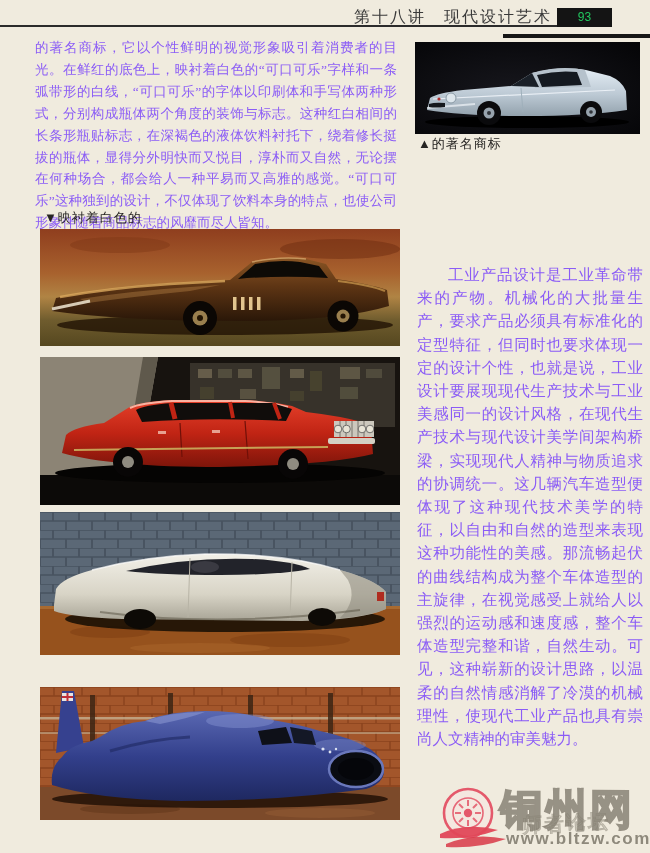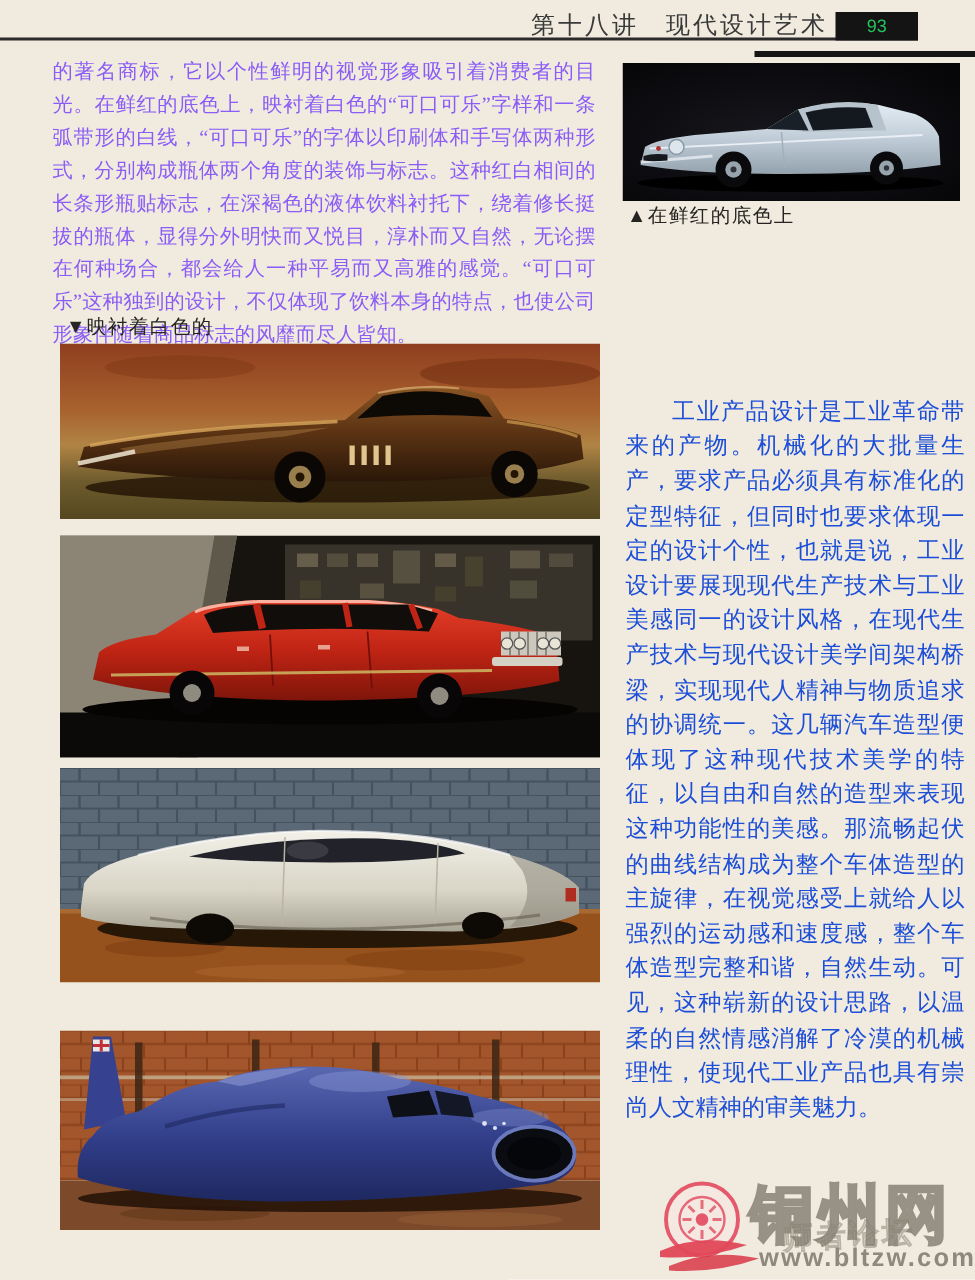--- a/index.html
+++ b/index.html
@@ -16,21 +16,21 @@
     color:#22c55e;font-size:12px;text-align:center;line-height:19px;
     font-family:"Liberation Sans","DejaVu Sans",sans-serif;}
   .hdr-rule2{position:absolute;top:34px;left:503px;width:147px;height:4px;background:#161616;}
   
   .para-left{
     position:absolute;left:35px;top:37px;width:362px;
     font-size:13.5px;line-height:21.9px;text-align:justify;color:#8b5cf6;
   }
   .para-right{
     position:absolute;left:417px;top:263px;width:226px;
-    font-size:15.5px;line-height:23.2px;text-align:justify;text-indent:2em;color:#1d4ed8;
+    font-size:15.5px;line-height:23.2px;text-align:justify;text-indent:2em;color:#8b5cf6;
   }
   
   .cap{position:absolute;font-size:13px;color:#262422;letter-spacing:1px;}
   .cap-top{left:418px;top:135px;}
   .cap-left{left:44px;top:209px;}
   
   figure{margin:0;padding:0;position:absolute;}
   figure svg{display:block;}
   .fig-roadster{left:415px;top:42px;width:225px;height:92px;}
   .fig-corvette{left:40px;top:229px;width:360px;height:117px;}
@@ -93,21 +93,21 @@
       <circle cx="24" cy="57" r="1.6" fill="#b03030"></circle>
       <path d="M106,46 L108,70" stroke="#9fb0bb" stroke-width="1" fill="none"></path>
       <circle cx="74" cy="71" r="12" fill="#0a0a0c"></circle>
         <circle cx="74" cy="71" r="5.5" fill="#97a3ad"></circle>
         <circle cx="74" cy="71" r="2" fill="#30343a"></circle>
       <circle cx="176" cy="70" r="11" fill="#0a0a0c"></circle>
         <circle cx="176" cy="70" r="5" fill="#97a3ad"></circle>
         <circle cx="176" cy="70" r="1.8" fill="#30343a"></circle>
     </svg>
   </figure>
-  <div class="cap cap-top">▲在鲜红的底色上</div>
+  <div class="cap cap-top">▲的著名商标</div>
 
   <div class="cap cap-left">▼映衬着白色的</div>
 
   <figure class="fig-corvette">
     <svg width="360" height="117" viewBox="0 0 360 117">
       <defs>
         <linearGradient id="cv-bg" x1="0" y1="0" x2="0" y2="1">
           <stop offset="0" stop-color="#8f3e1e"></stop>
             <stop offset="0.38" stop-color="#a8622e"></stop>
             <stop offset="0.58" stop-color="#b08444"></stop>

